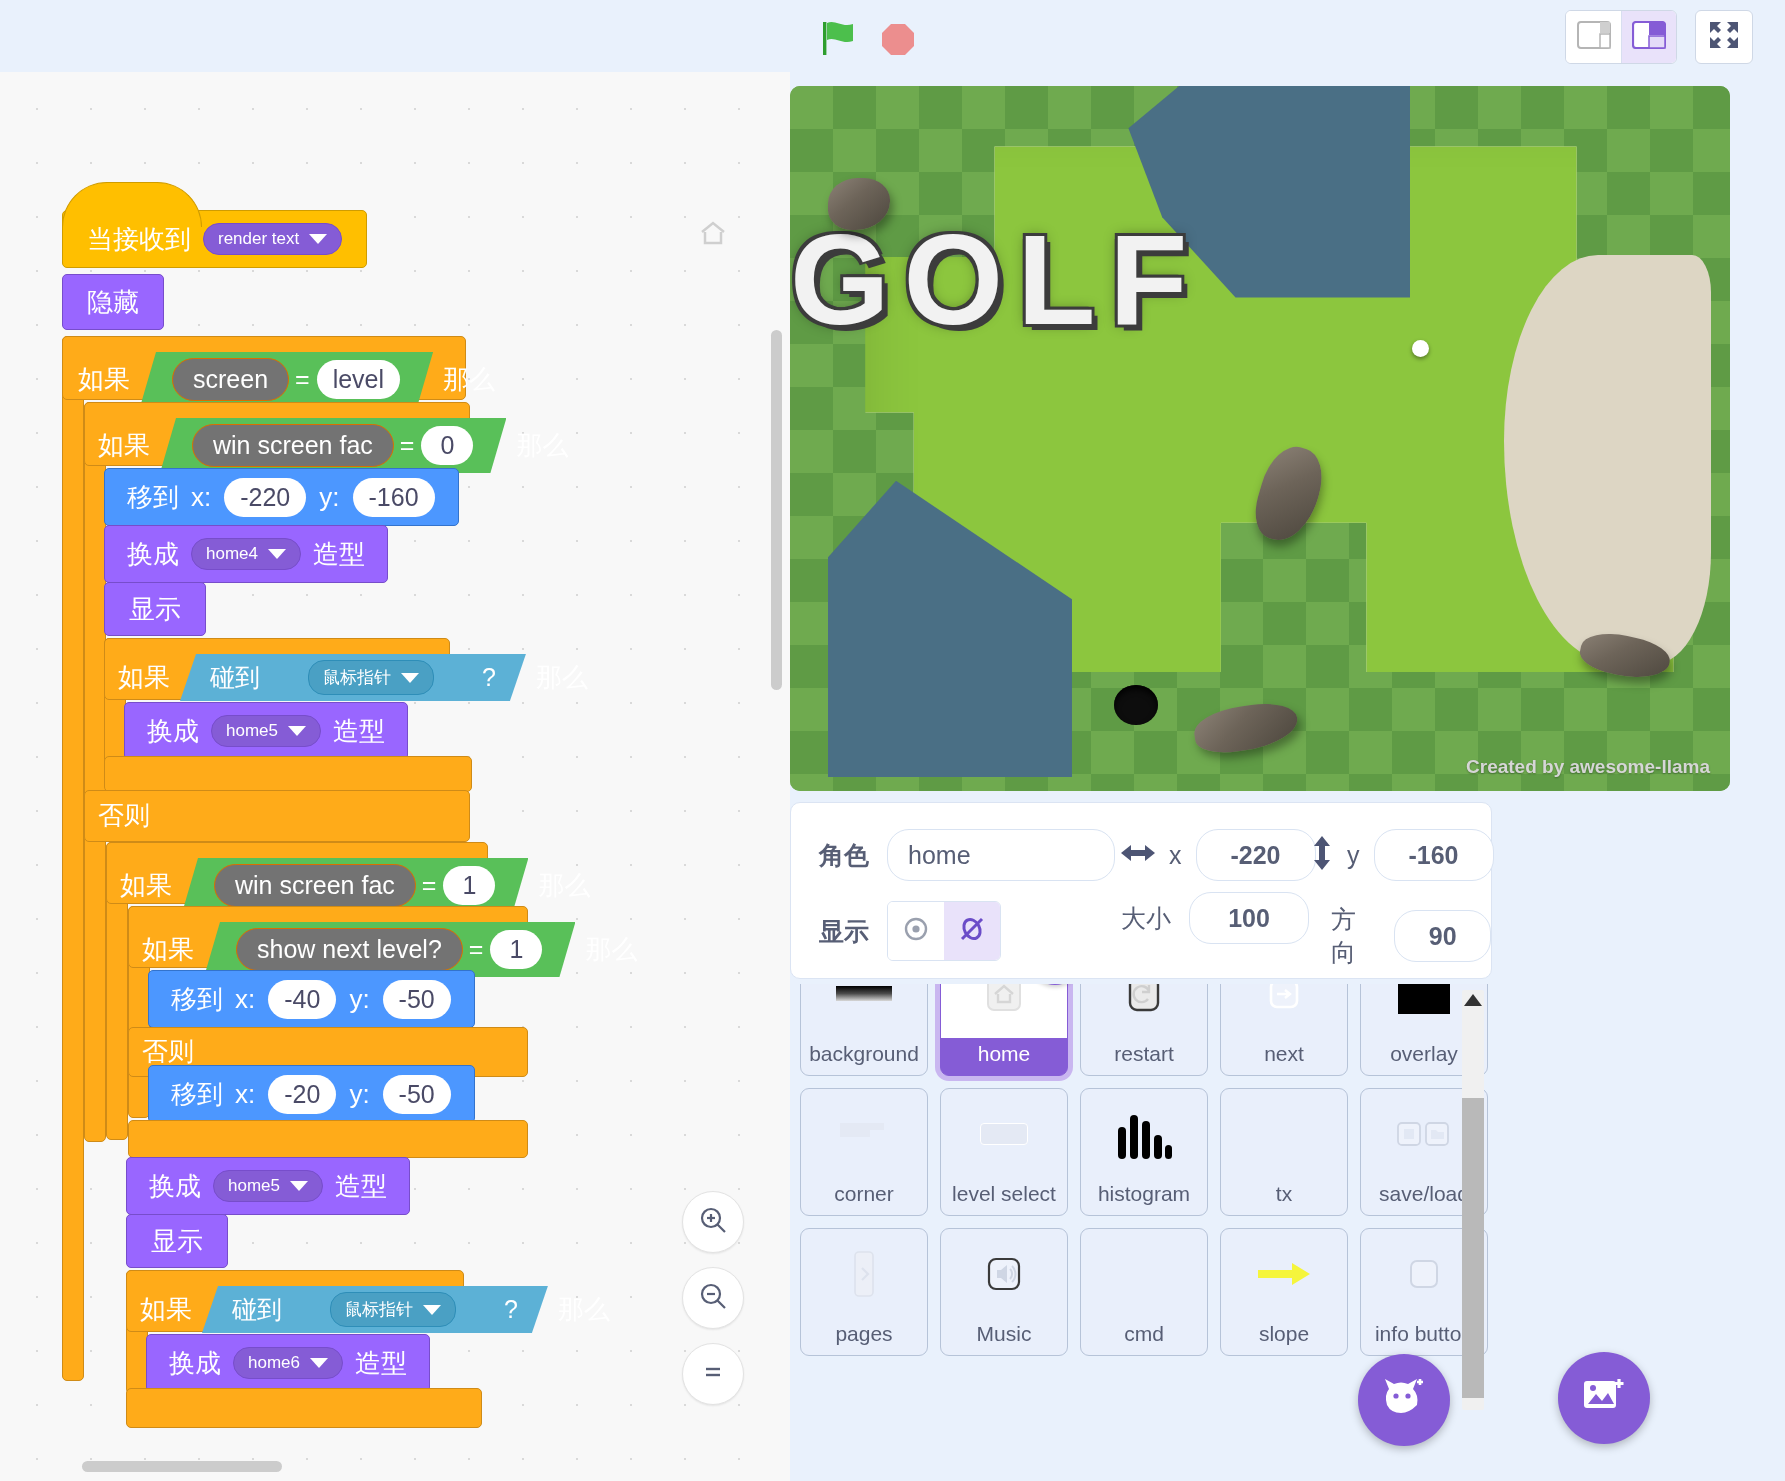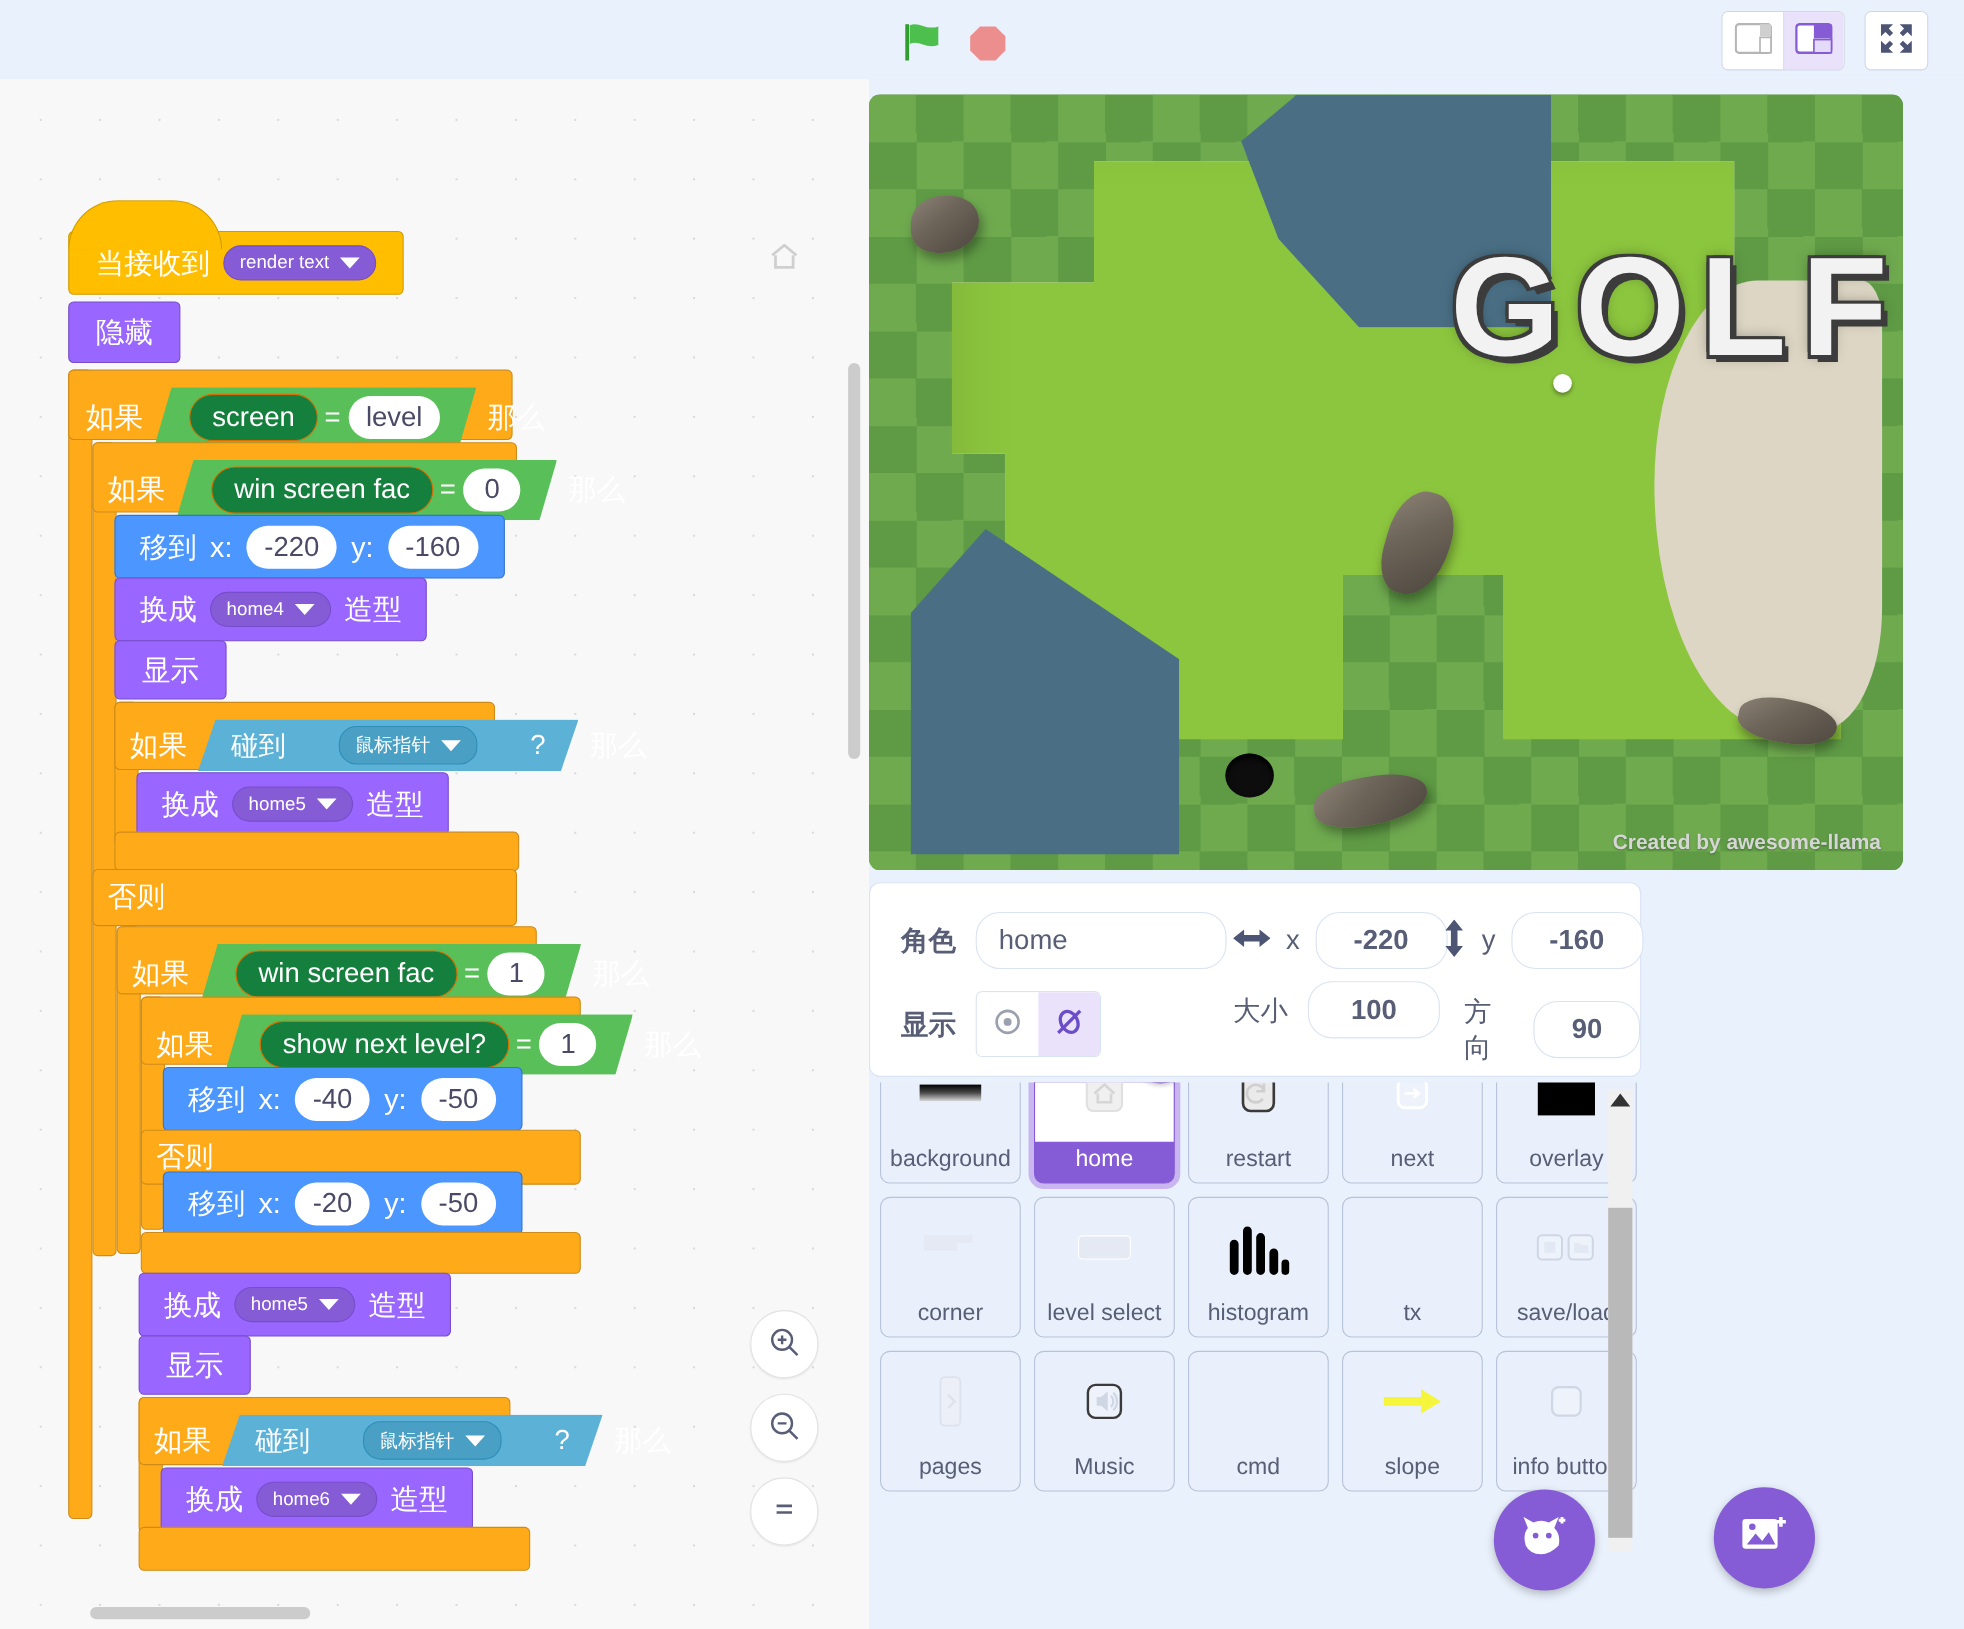--- a/index.html
+++ b/index.html
@@ -101,21 +101,21 @@
     width:0;height:0;border-left:9px solid transparent;border-right:9px solid transparent;
     border-top:10px solid #fff;
   }
   .oval {
     display:inline-flex; align-items:center; justify-content:center;
     background:#fff; color:#4a4a66; border-radius:22px;
     min-width:52px; padding:5px 16px; margin:0 7px; font-size:25px;
   }
   .reporter {
     display:inline-flex; align-items:center; 
-    background:#15803d; border:1px solid #db6e00; color:#fff;
+    background:#737373; border:1px solid #db6e00; color:#fff;
     border-radius:22px; padding:6px 20px; margin:0 6px; font-size:25px;
   }
   .hexwrap { display:inline-flex; align-items:center; margin:0 4px; }
   .hex {
     display:inline-flex; align-items:center;
     padding:5px 10px; font-size:25px; color:#fff;
     clip-path: polygon(16px 0, 100% 0, calc(100% - 16px) 100%, 0 100%);
   }
   .hex.op  { background:#59c059; padding:6px 26px; }
   .hex.sen { background:#5cb1d6; padding:6px 26px;gap:38px; }
@@ -151,21 +151,21 @@
                        2% 44%,8% 44%,8% 84%,42% 84%,42% 61%,64% 61%,64% 84%,98% 84%,98% 50%,86% 50%,86% 7%,18% 7%,18% 24%,2% 24%);
   }
   .water {
     position:absolute; background:#4a6f85; border-radius:50% 40% 45% 55%;
   }
   .sand {
     position:absolute; right:2%; top:24%; width:22%; height:58%;
     background:#ddd6c4; border-radius:50% 10% 30% 60%;
   }
   .golf-title {
-    position:absolute; left:0; right:0; top:120px; text-align:right;
+    position:absolute; left:0; right:0; top:120px; text-align:left;
     font-family:"Liberation Sans", sans-serif; font-weight:bold;
     font-size:128px; letter-spacing:14px; color:#f2f2f2;
     text-shadow:
       6px 6px 0 #3c3c3c, -3px -3px 0 #3c3c3c, 3px -3px 0 #3c3c3c, -3px 3px 0 #3c3c3c,
       0 0 14px rgba(0,0,0,.4);
   }
   .rock {
     position:absolute; background:
       linear-gradient(140deg,#8d8377 0%,#6d6459 42%,#4c463d 100%);
     border-radius:48% 42% 55% 38%;

